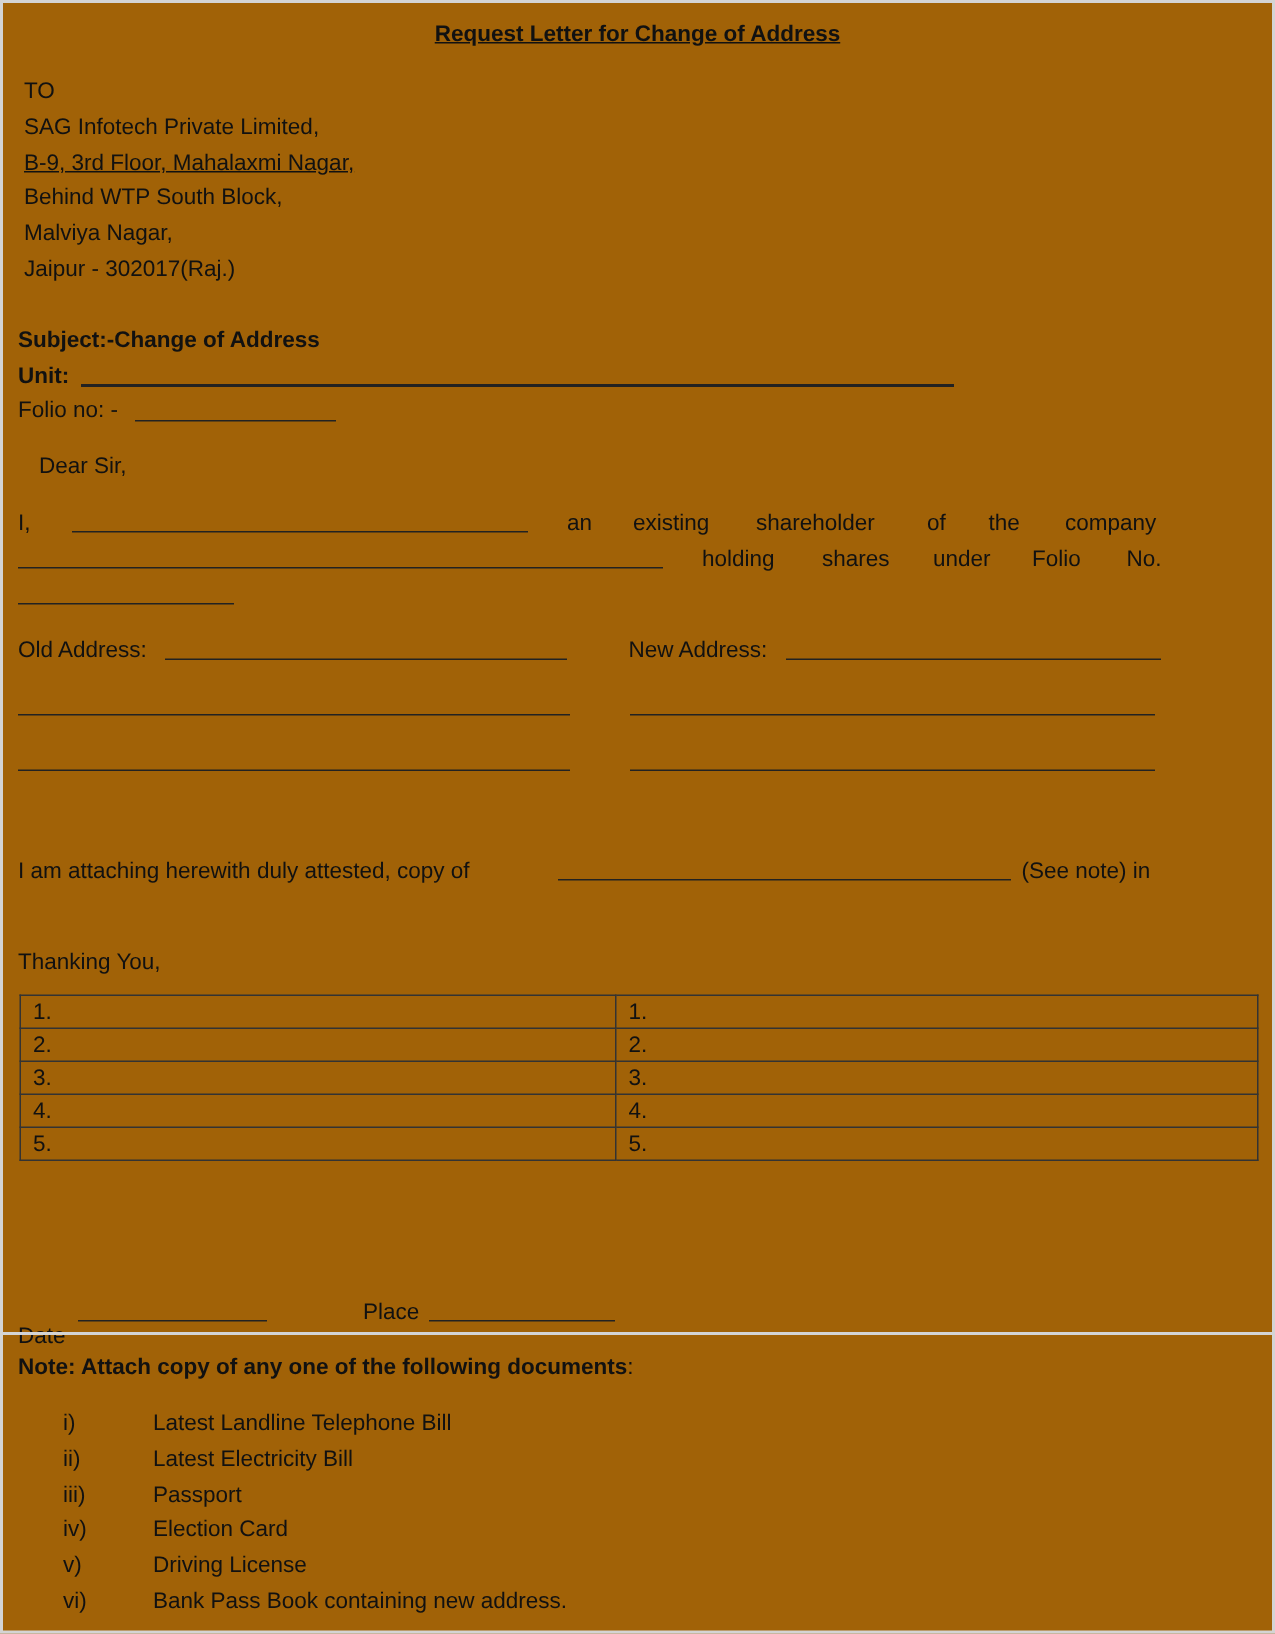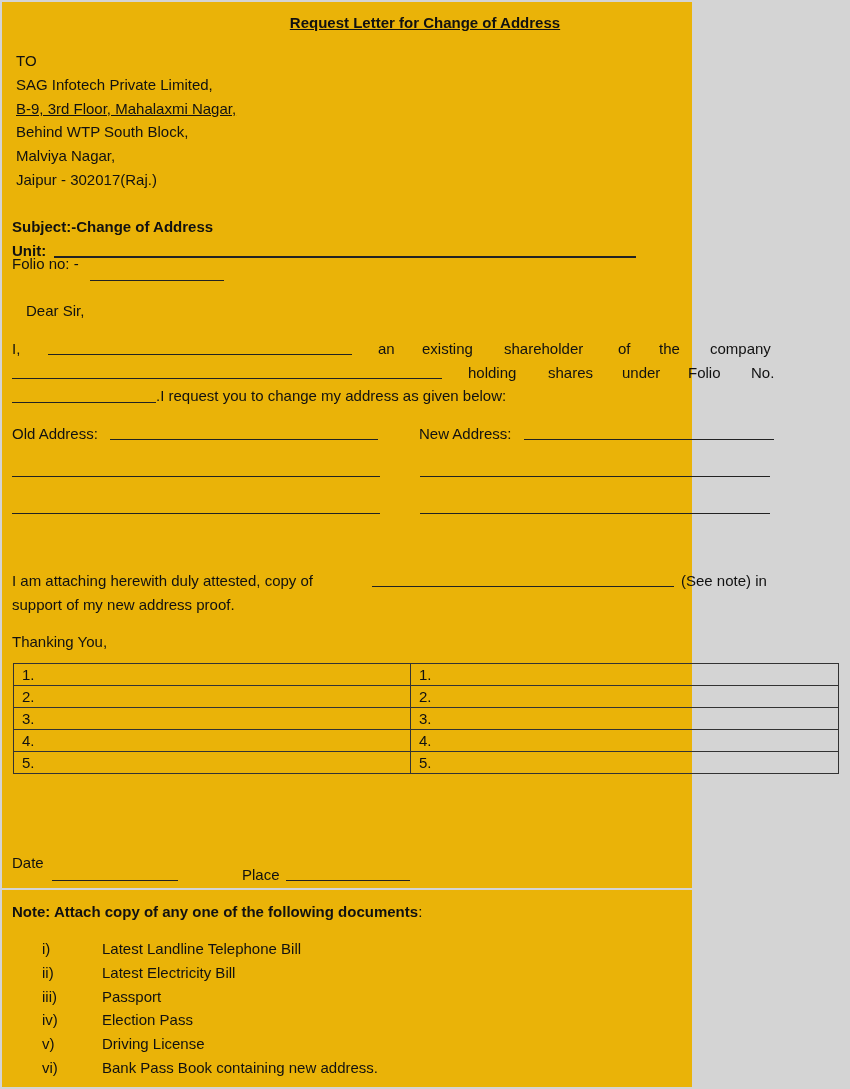--- a/index.html
+++ b/index.html
@@ -1,18 +1,18 @@
 <!DOCTYPE html>
 <html><head>
 <meta charset="utf-8">
 <style>
   html, body { margin:0; padding:0; background:#d4d4d4; }
   body { width:850px; height:1089px; position:relative; overflow:hidden;
          font-family:"Liberation Sans", sans-serif; color:#111; }
-  .page { position:absolute; left:2px; top:2px; width:690px; height:1085px; background:#eab308; }
+  .page { position:absolute; left:2px; top:2px; width:846px; height:1085px; background:#a16207; }
   .sep { position:absolute; left:0; top:886px; width:846px; height:2px; background:#d4d4d4; }
   .t { position:absolute; font-size:15px; line-height:18px; white-space:nowrap; }
   .b { font-weight:bold;text-align:right; }
   .title { left:0; width:846px; text-align:center; top:12px; font-weight:bold; text-decoration:underline; font-size:15px; }
   .line { position:absolute; height:0; border-bottom:1.3px solid #222; }
   table { position:absolute; left:11px; top:661px; width:826px; border-collapse:collapse; font-size:15px; }
   td { border:1.3px solid #333; padding:1px 8px; vertical-align:top; height:19px; line-height:19px; }
   tr.head td { height:40px; padding-top:4px; }
   td.c1 { width:380px; }
   .note-list .t { font-size:15px; }
@@ -26,21 +26,21 @@
   <div class="t" style="left:14px;top:50px;">TO</div>
   <div class="t" style="left:14px;top:74px;">SAG Infotech Private Limited,</div>
   <div class="t" style="left:14px;top:98px;text-decoration:underline;">B-9, 3rd Floor, Mahalaxmi Nagar,</div>
   <div class="t" style="left:14px;top:121px;">Behind WTP South Block,</div>
   <div class="t" style="left:14px;top:145px;">Malviya Nagar,</div>
   <div class="t" style="left:14px;top:169px;">Jaipur - 302017(Raj.)</div>
 
   <div class="t b" style="left:10px;top:216px;">Subject:-Change of Address</div>
   <div class="t b" style="left:10px;top:240px;">Unit:</div>
   <div class="line" style="left:52px;top:254px;width:582px;border-bottom-width:2px;"></div>
-  <div class="t" style="left:10px;top:253px;">Folio no: -</div>
+  <div class="t" style="left:10px;top:263px;">Folio no: -</div>
   <div class="line" style="left:88px;top:278px;width:134px;"></div>
 
   <div class="t" style="left:24px;top:300px;">Dear Sir,</div>
 
   <div class="t" style="left:10px;top:338px;">I,</div>
   <div class="line" style="left:46px;top:352px;width:304px;"></div>
   <div class="t" style="left:376px;top:338px;">an</div>
   <div class="t" style="left:420px;top:338px;">existing</div>
   <div class="t" style="left:502px;top:338px;">shareholder</div>
   <div class="t" style="left:616px;top:338px;">of</div>
@@ -48,36 +48,34 @@
   <div class="t" style="left:708px;top:338px;">company</div>
 
   <div class="line" style="left:10px;top:376px;width:430px;"></div>
   <div class="t" style="left:466px;top:362px;">holding</div>
   <div class="t" style="left:546px;top:362px;">shares</div>
   <div class="t" style="left:620px;top:362px;text-align:center;">under</div>
   <div class="t" style="left:686px;top:362px;">Folio</div>
   <div class="t" style="left:749px;top:362px;">No.</div>
 
   <div class="line" style="left:10px;top:400px;width:144px;"></div>
-  <div class="t" style="left:154px;top:385px;">.I request you to change my address as given below:</div>
 
   <div class="t" style="left:10px;top:423px;">Old Address:</div>
   <div class="line" style="left:108px;top:437px;width:268px;"></div>
   <div class="t" style="left:417px;top:423px;">New Address:</div>
   <div class="line" style="left:522px;top:437px;width:250px;"></div>
 
   <div class="line" style="left:10px;top:474px;width:368px;"></div>
   <div class="line" style="left:418px;top:474px;width:350px;"></div>
   <div class="line" style="left:10px;top:511px;width:368px;"></div>
   <div class="line" style="left:418px;top:511px;width:350px;"></div>
 
   <div class="t" style="left:10px;top:570px;">I am attaching herewith duly attested, copy of</div>
   <div class="line" style="left:370px;top:584px;width:302px;"></div>
   <div class="t" style="left:679px;top:570px;">(See note) in</div>
-  <div class="t" style="left:10px;top:594px;">support of my new address proof.</div>
 
   <div class="t" style="left:10px;top:631px;">Thanking You,</div>
 
   <table>
     <tbody>
     <tr>
       <td class="c1">1.</td>
       <td>1.</td>
     </tr>
     <tr>
@@ -92,36 +90,36 @@
       <td class="c1">4.</td>
       <td>4.</td>
     </tr>
     <tr>
       <td class="c1">5.</td>
       <td>5.</td>
     </tr>
   </tbody>
     </table>
 
-  <div class="t" style="left:10px;top:852px;text-align:right;">Date</div>
+  <div class="t" style="left:10px;top:880px;text-align:right;">Date</div>
   <div class="line" style="left:50px;top:878px;width:126px;"></div>
   <div class="t" style="left:240px;top:864px;text-align:right;">Place</div>
   <div class="line" style="left:284px;top:878px;width:124px;"></div>
 
   <div class="sep"></div>
 
   <div class="t" style="left:10px;top:901px;"><span class="b">Note: Attach copy of any one of the following documents</span><span>:</span></div>
 
   <div class="note-list">
     <div class="t" style="left:40px;top:938px;">i)</div>
     <div class="t" style="left:100px;top:938px;">Latest Landline Telephone Bill</div>
     <div class="t" style="left:40px;top:962px;">ii)</div>
     <div class="t" style="left:100px;top:962px;">Latest Electricity Bill</div>
     <div class="t" style="left:40px;top:986px;">iii)</div>
     <div class="t" style="left:100px;top:986px;">Passport</div>
     <div class="t" style="left:40px;top:1009px;">iv)</div>
-    <div class="t" style="left:100px;top:1009px;">Election Pass</div>
+    <div class="t" style="left:100px;top:1009px;">Election Card</div>
     <div class="t" style="left:40px;top:1033px;">v)</div>
     <div class="t" style="left:100px;top:1033px;">Driving License</div>
     <div class="t" style="left:40px;top:1057px;">vi)</div>
     <div class="t" style="left:100px;top:1057px;">Bank Pass Book containing new address.</div>
   </div>
 </div>
 
 </body></html>

